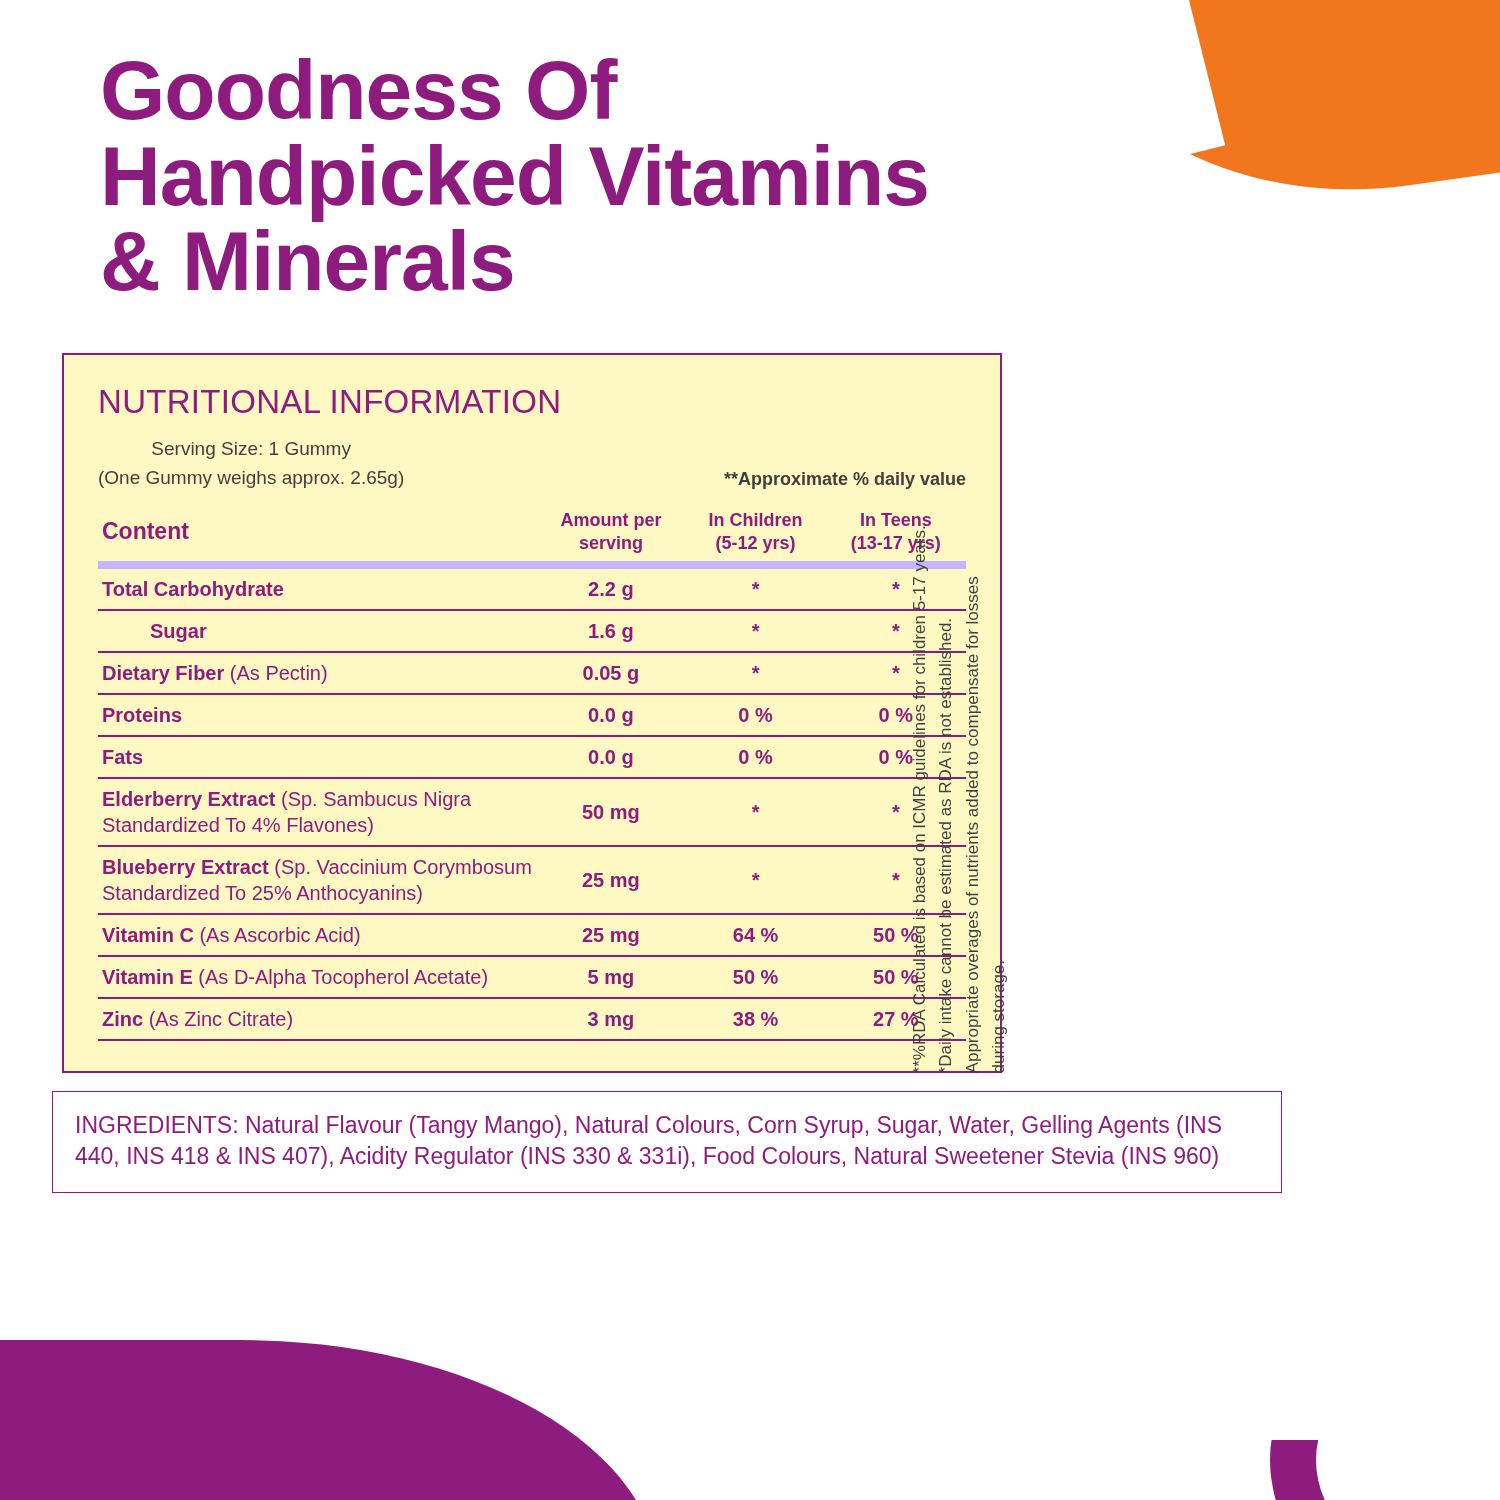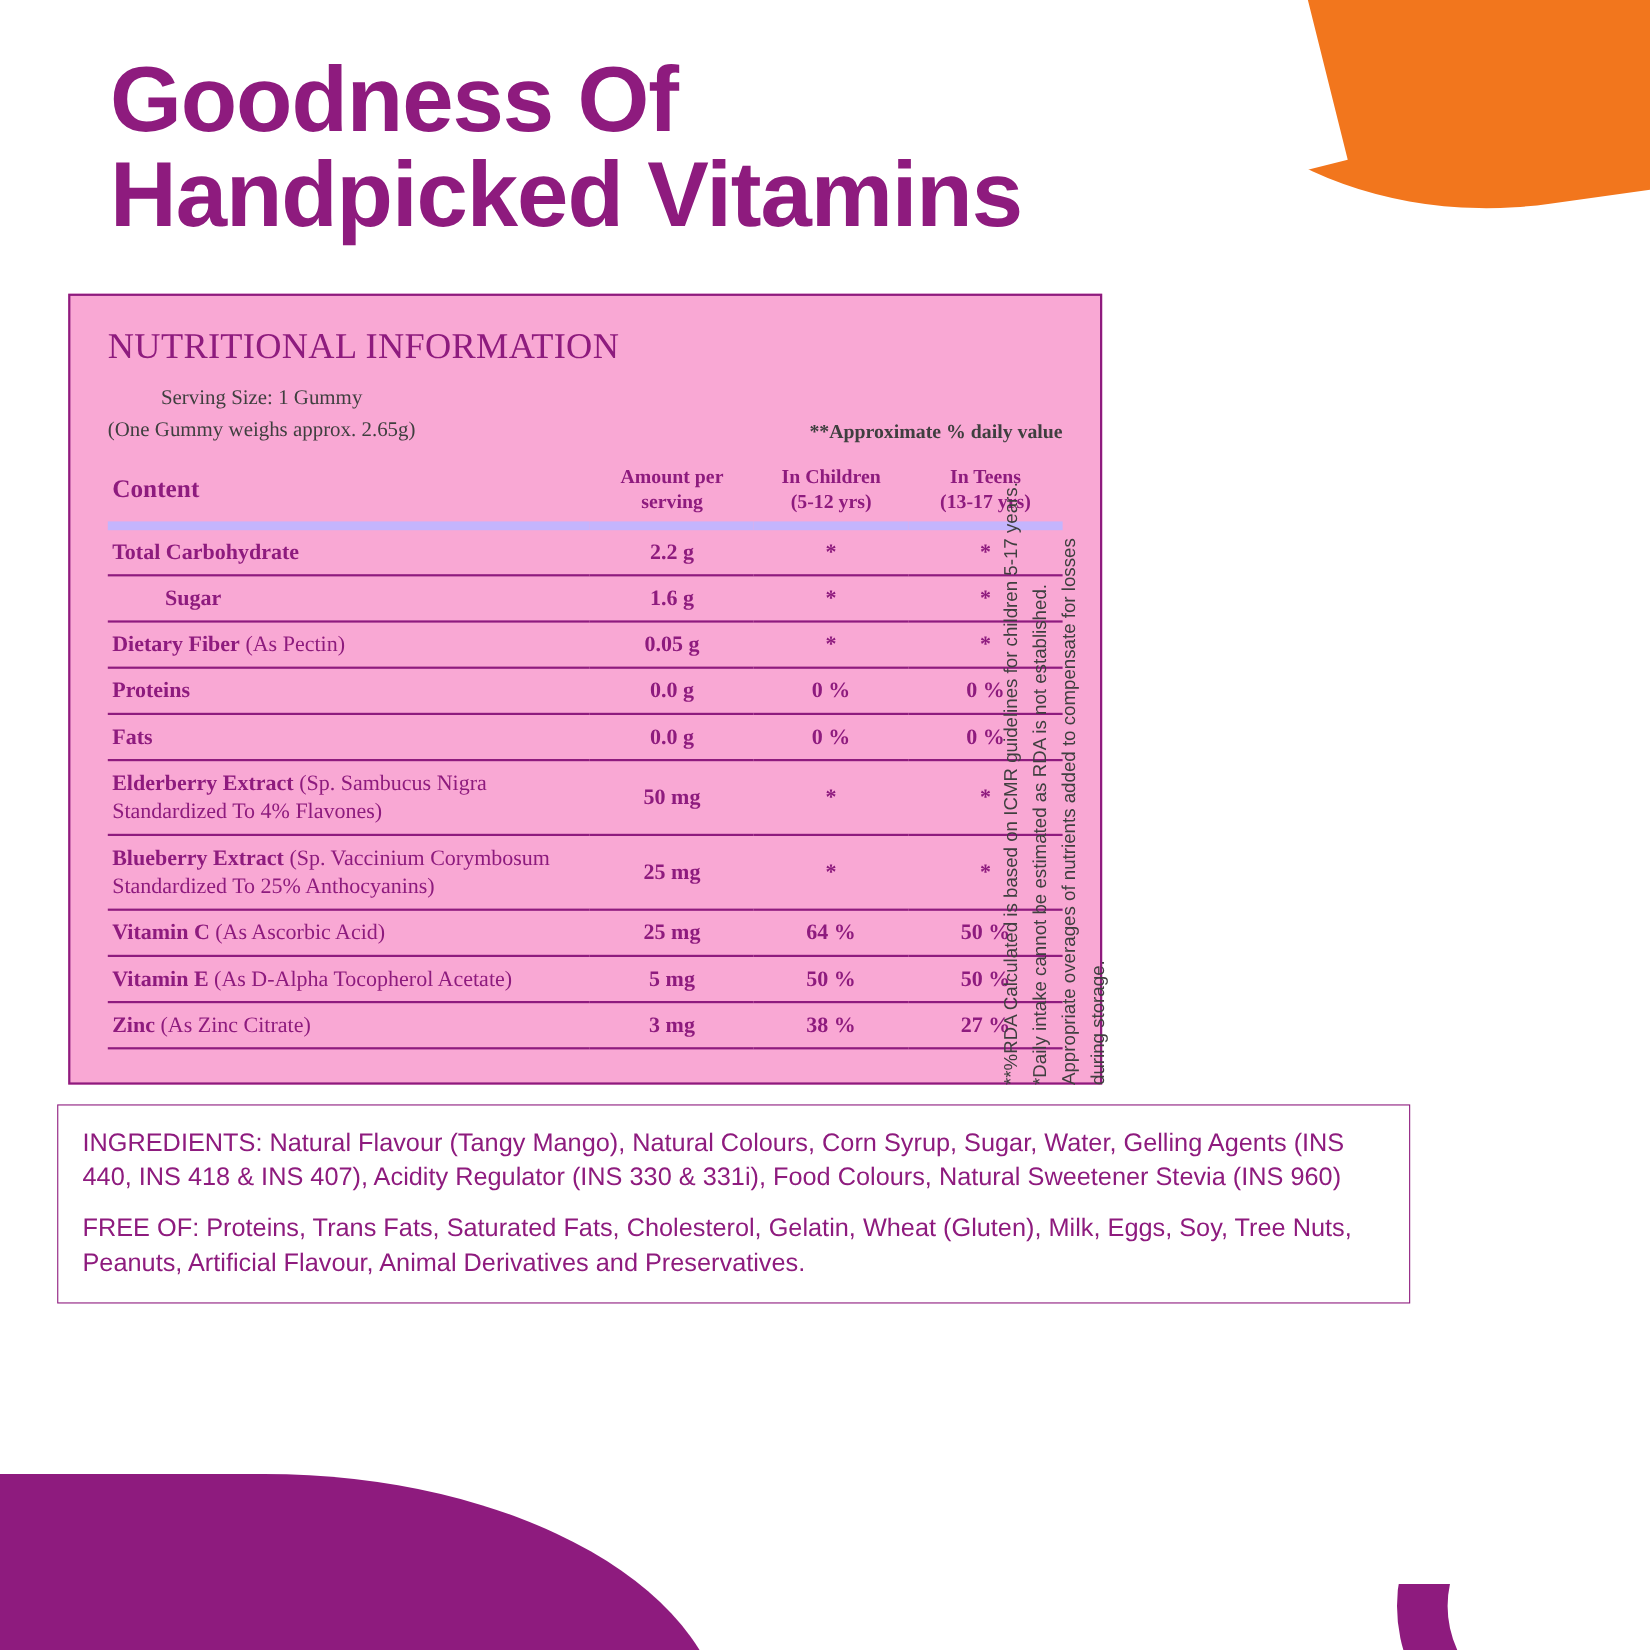--- a/index.html
+++ b/index.html
@@ -91,22 +91,21 @@
     margin: 48px 0 0 62px;
     display: flex;
     align-items: stretch;
     width: 1050px;
   }
   .nutri-box {
     border: 2px solid #8e1b7e;
     width: 940px;
     box-sizing: border-box;
     padding: 28px 34px 30px 34px;
-    background: #f9a8d4;
-    font-family: Liberation Serif, serif;
+    background: #fef9c3;
   }
   .nutri-title {
     font-size: 33px;
     color: #8e1b7e;
     letter-spacing: .3px;
     margin-bottom: 14px;
   }
   .serving-row {
     display: flex;
     justify-content: space-between;
@@ -222,20 +221,21 @@
 
 <div class="corner-orange"></div>
 <div class="corner-orange-inner"></div>
 <div class="corner-purple-bl"></div>
 <div class="corner-purple-br"></div>
 <div class="corner-mask-br"></div>
 
 <div class="headline">
   <span class="ln">Goodness Of</span>
   <span class="ln">Handpicked Vitamins</span>
+  <span class="ln">&amp; Minerals</span>
 </div>
 
 <div class="panel-wrap">
 
   <div class="nutri-box">
     <div class="nutri-title">NUTRITIONAL INFORMATION</div>
 
     <div class="serving-row">
       <div class="serving-left">
         <div>Serving Size: 1 Gummy</div>
@@ -335,16 +335,13 @@
       <span>during storage.</span>
     </div>
   </div>
 
 </div>
 
 <div class="ingredients">
   <p class="ing-p">
     <b>INGREDIENTS:</b><span> Natural Flavour (Tangy Mango), Natural Colours, Corn Syrup, Sugar, Water, Gelling Agents (INS 440, INS 418 &amp; INS 407), Acidity Regulator (INS 330 &amp; 331i), Food Colours, Natural Sweetener Stevia (INS 960)</span>
   </p>
-  <p class="ing-p">
-    <b>FREE OF:</b><span> Proteins, Trans Fats, Saturated Fats, Cholesterol, Gelatin, Wheat (Gluten), Milk, Eggs, Soy, Tree Nuts, Peanuts, Artificial Flavour, Animal Derivatives and Preservatives.</span>
-  </p>
 </div>
 
 </body></html>

